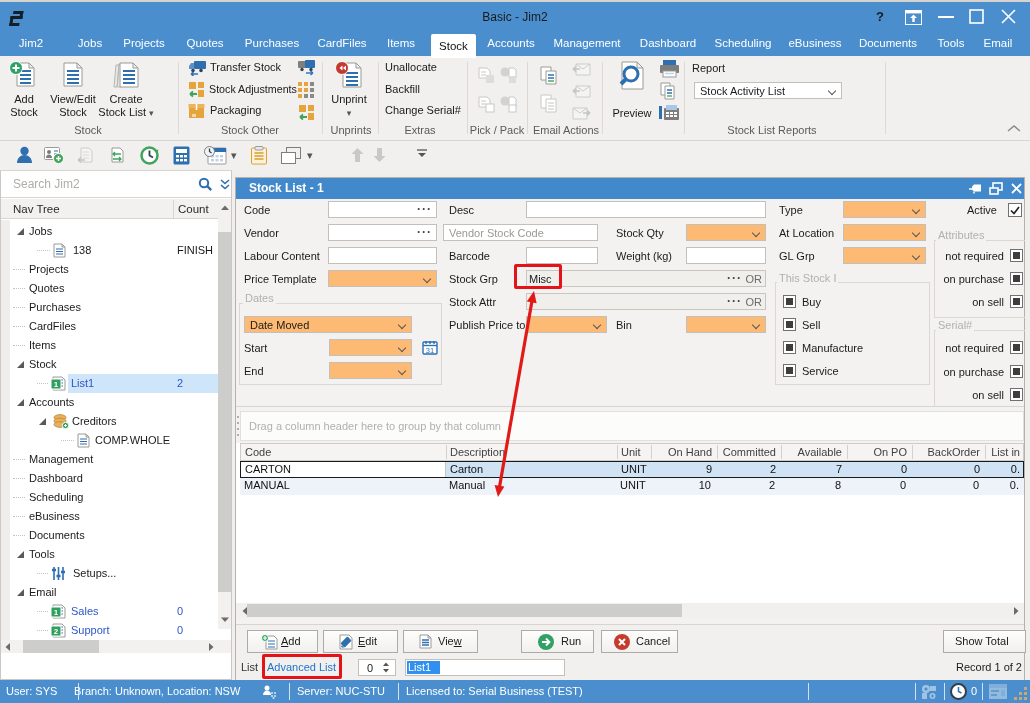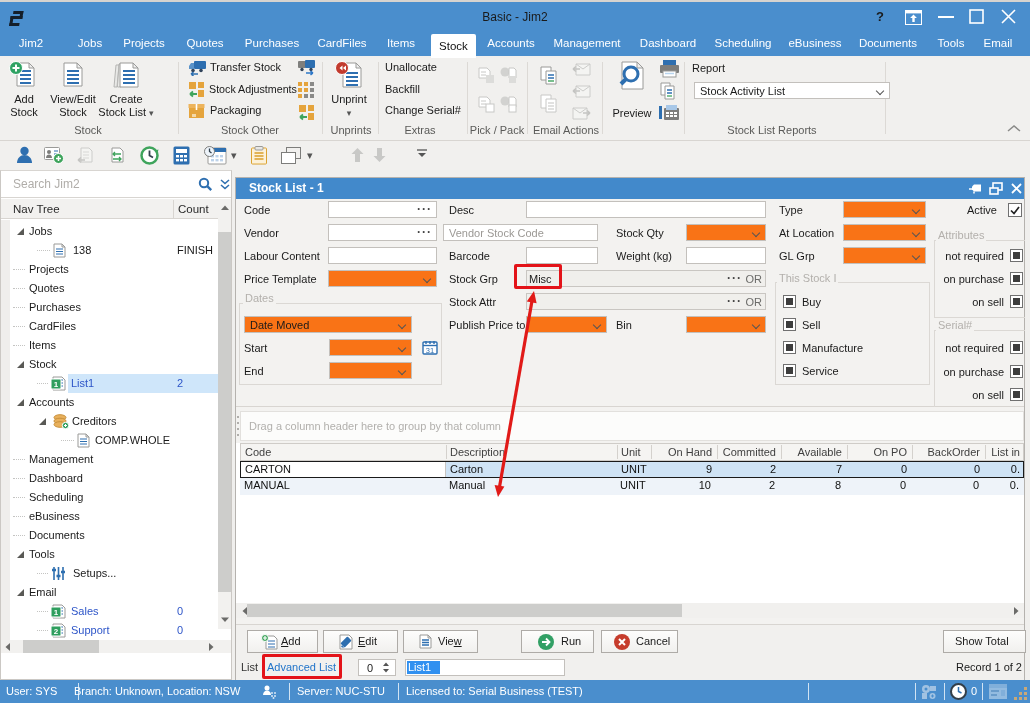--- a/index.html
+++ b/index.html
@@ -17,21 +17,21 @@
 .qat{position:absolute;left:0;top:141px;width:1030px;height:29px;background:#f1f0ee;}
 .leftpanel{position:absolute;left:0;top:170px;width:232px;height:510px;background:#fff;border:1px solid #cbc8c4;border-top:1px solid #d8d5d1;}
 .mainpanel{position:absolute;left:235px;top:177px;width:790px;height:579px;background:#f3f2f0;border:1px solid #b5b2ae;padding-left:36px;}
 .mhead{position:absolute;left:0;top:0;width:788px;height:21px;background:#408accf0;background:#4289cb;color:#fff;font-weight:bold;font-size:12px;line-height:21px;padding-left:13px;}
 .statusbar{position:absolute;left:0;top:680px;width:1030px;height:23px;background:#4a8ecd;color:#fff;font-size:11px;}
 .ssep{position:absolute;top:3px;height:17px;width:1px;background:rgba(255,255,255,.75);}
 .stext{position:absolute;top:0;height:23px;line-height:23px;white-space:nowrap;}
 .lbl{position:absolute;height:17px;line-height:17px;white-space:nowrap;font-size:11px;color:#1a1a1a;}
 .inp{position:absolute;height:17px;background:#fff;border:1px solid #c3c0bc;}
 .inpg{position:absolute;height:17px;background:#f0efec;border:1px solid #c9c6c2;}
-.dd{position:absolute;height:17px;background:#f97316;border:1px solid #c3c0bc;}
+.dd{position:absolute;height:17px;background:#fdba74;border:1px solid #c3c0bc;}
 .dd:after{content:"";position:absolute;right:6px;top:5px;width:5px;height:5px;border-right:1.2px solid #555;border-bottom:1.2px solid #555;transform:rotate(45deg);}
 .dots{position:absolute;height:17px;line-height:15px;color:#444;font-size:12px;letter-spacing:1px;font-weight:bold;}
 .cbf{position:absolute;width:13px;height:13px;border:1px solid #707070;background:#fff;}
 .cbf:after{content:"";position:absolute;left:2px;top:2px;width:7px;height:7px;background:#3d3d3d;}
 .grp{position:absolute;border:1px solid #dbd8d4;border-top:1px solid #dbd8d4;}
 .grptitle{position:absolute;color:#b3b0ac;font-size:11px;background:transparent;white-space:nowrap;}
 .tree-item{position:absolute;height:19px;line-height:19px;white-space:nowrap;font-size:11px;}
 .blue{color:#2d55c8;}
 .btn{position:absolute;height:23px;background:linear-gradient(#fdfdfc,#f1f0ee);border:1px solid #aeaba7;text-align:center;font-size:11px;color:#1a1a1a;}
 .redbox{position:absolute;border:3px solid #e31319;border-radius:2px;z-index:50;}
@@ -290,21 +290,21 @@
         <rect x="7" y="8" width="3" height="2"></rect>
         <rect x="11" y="8" width="3" height="2"></rect>
         <rect x="15" y="8" width="3" height="2"></rect>
         <rect x="7" y="11" width="3" height="2"></rect>
         <rect x="11" y="11" width="3" height="2"></rect>
         <rect x="15" y="11" width="3" height="2"></rect>
       </g>
     </svg>
 
   <div class="rsm" style="left:692px;top:2px;">Report</div>
-  <div class="dd" style="left:694px;top:24px;width:196px;height:17px;background:#fff;padding-left:40px;">
+  <div class="dd" style="left:694px;top:24px;width:148px;height:17px;background:#fff;padding-left:40px;">
       <span style="position:absolute;left:5px;top:1px;line-height:15px;">Stock Activity List</span>
     </div>
   <svg class="ico" style="left:1006px;top:66px;" width="16" height="10" viewBox="0 0 16 10">
       <path d="M2 7 l6-5 l6 5" fill="none" stroke="#8a8a88" stroke-width="1.5"></path>
     </svg>
 </div>
 
 <div class="qat">
   <svg class="ico" style="left:16px;top:5px;" width="17" height="18" viewBox="0 0 17 18">
       <circle cx="8.5" cy="5" r="4.2" fill="#2e6fb0"></circle>

